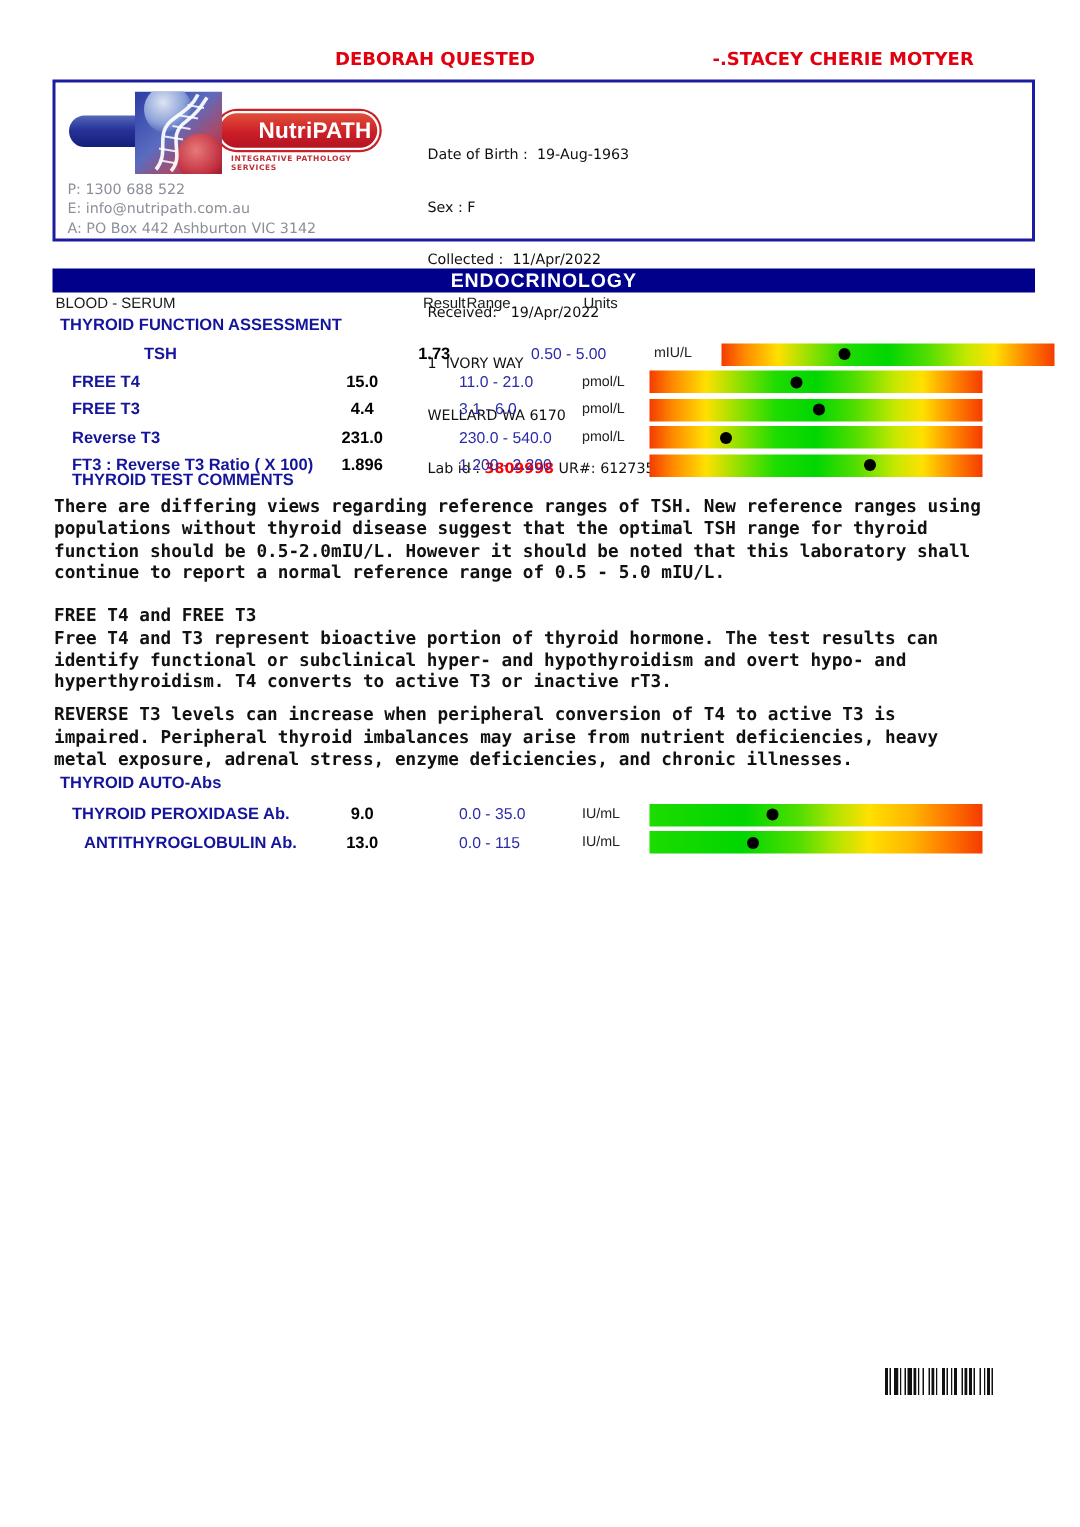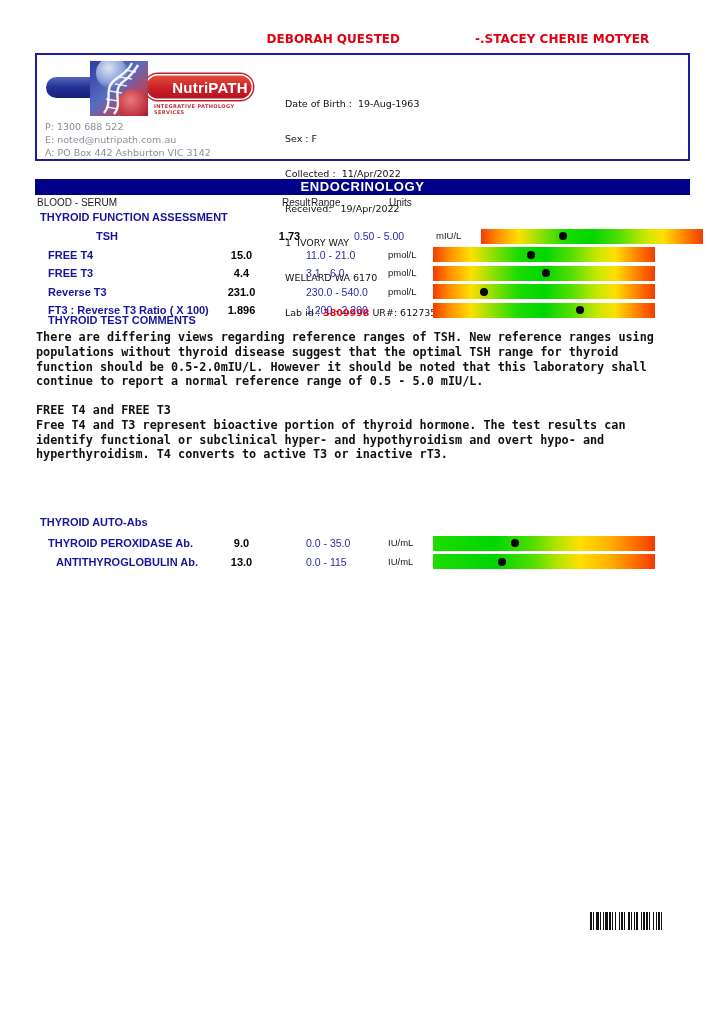--- a/index.html
+++ b/index.html
@@ -83,21 +83,21 @@
   .footer .fr { position:absolute; right:4px; }
   .barcode { left:590px; top:912px; width:96px; height:18px; background:#fff;
     font-size:0; white-space:nowrap; overflow:hidden; }
   .barcode i { display:inline-block; height:18px; }
 </style>
 </head>
 <body>
 
 <div class="page">
 
-  <div class="abs red-name" style="left:180px; top:32px; width:220px; text-align:right;">DEBORAH QUESTED</div>
+  <div class="abs red-name" style="left:180px; top:32px; width:220px; text-align:center;">DEBORAH QUESTED</div>
   <div class="abs red-name" style="left:475px; top:32px;">-.STACEY CHERIE MOTYER</div>
 
   <div class="abs hdr-box">
 
     <div class="abs" style="left:0;top:0;width:240px;height:66px;">
       <div class="abs pill-blue"></div>
       <div class="abs pill-red">
         <span class="brand-text">NutriPATH</span>
       </div>
       <svg class="abs logo-square" viewBox="0 0 58 55">
@@ -123,21 +123,21 @@
         <circle cx="22" cy="12" r="16" fill="url(#sph1)"></circle>
         <circle cx="44" cy="44" r="16" fill="url(#sph2)"></circle>
         <path d="M14 52 C24 40 12 28 26 18 C34 12 38 10 42 2" stroke="#ffffff" stroke-width="2.4" fill="none" opacity="0.92"></path>
         <path d="M24 53 C34 42 20 30 34 20 C42 14 44 10 48 4" stroke="#ffffff" stroke-width="2.4" fill="none" opacity="0.92"></path>
         <path d="M17 46 L28 48 M16 38 L28 40 M20 30 L32 32 M25 23 L37 25 M30 16 L42 18 M35 9 L46 11" stroke="#ffffff" stroke-width="1.3" opacity="0.85"></path>
       </svg>
       <div class="abs tagline">INTEGRATIVE PATHOLOGY SERVICES</div>
     </div>
 
     <div class="abs contact-line" style="top:66px;">P: 1300 688 522</div>
-    <div class="abs contact-line" style="top:79px;">E: noted@nutripath.com.au</div>
+    <div class="abs contact-line" style="top:79px;">E: info@nutripath.com.au</div>
     <div class="abs contact-line" style="top:92px;">A: PO Box 442 Ashburton VIC 3142</div>
 
     <div class="abs pt-details">
       <div>Date of Birth :  19-Aug-1963</div>
       <div>Sex : F</div>
       <div>Collected :  11/Apr/2022</div>
       <div>Received:   19/Apr/2022</div>
       <div>1  IVORY WAY</div>
       <div>WELLARD WA 6170</div>
       <div><span>Lab id : </span><span class="lab-red">3809998</span><span> UR#: 6127352</span></div>
@@ -203,20 +203,23 @@
   <div class="abs comments-title" style="left:48px; top:314px;">THYROID TEST COMMENTS</div>
 
   <div class="abs comment" style="top:330px;">There are differing views regarding reference ranges of TSH. New reference ranges using
 populations without thyroid disease suggest that the optimal TSH range for thyroid
 function should be 0.5-2.0mIU/L. However it should be noted that this laboratory shall
 continue to report a normal reference range of 0.5 - 5.0 mIU/L.</div>
   <div class="abs comment" style="top:403px;"><span class="cm-head">FREE T4 and FREE T3</span>
 <span>Free T4 and T3 represent bioactive portion of thyroid hormone. The test results can
 identify functional or subclinical hyper- and hypothyroidism and overt hypo- and
 hyperthyroidism. T4 converts to active T3 or inactive rT3.</span></div>
+  <div class="abs comment" style="top:469px;">REVERSE T3 levels can increase when peripheral conversion of T4 to active T3 is
+impaired. Peripheral thyroid imbalances may arise from nutrient deficiencies, heavy
+metal exposure, adrenal stress, enzyme deficiencies, and chronic illnesses.</div>
 
   <div class="abs grp-title" style="left:40px; top:516px;">THYROID AUTO-Abs</div>
 
   <div class="abs trow" style="top:534px;">
     <span class="tname">THYROID PEROXIDASE Ab.</span>
     <span class="tresult">9.0</span>
     <span class="trange">0.0 - 35.0</span>
     <span class="tunits">IU/mL</span>
     <div class="bar bar-left">
         <span class="dot" style="left: calc(37% - 4px);"></span>

